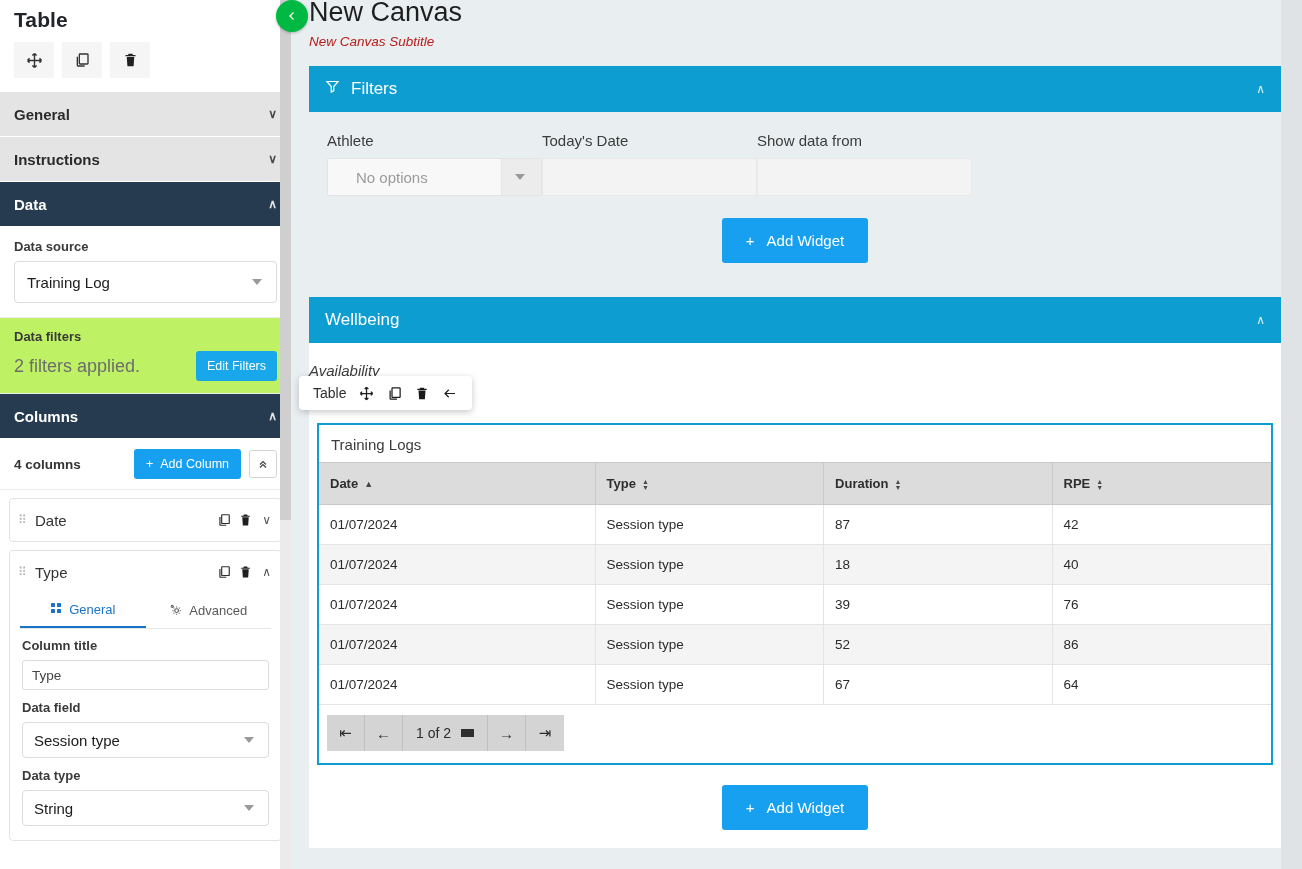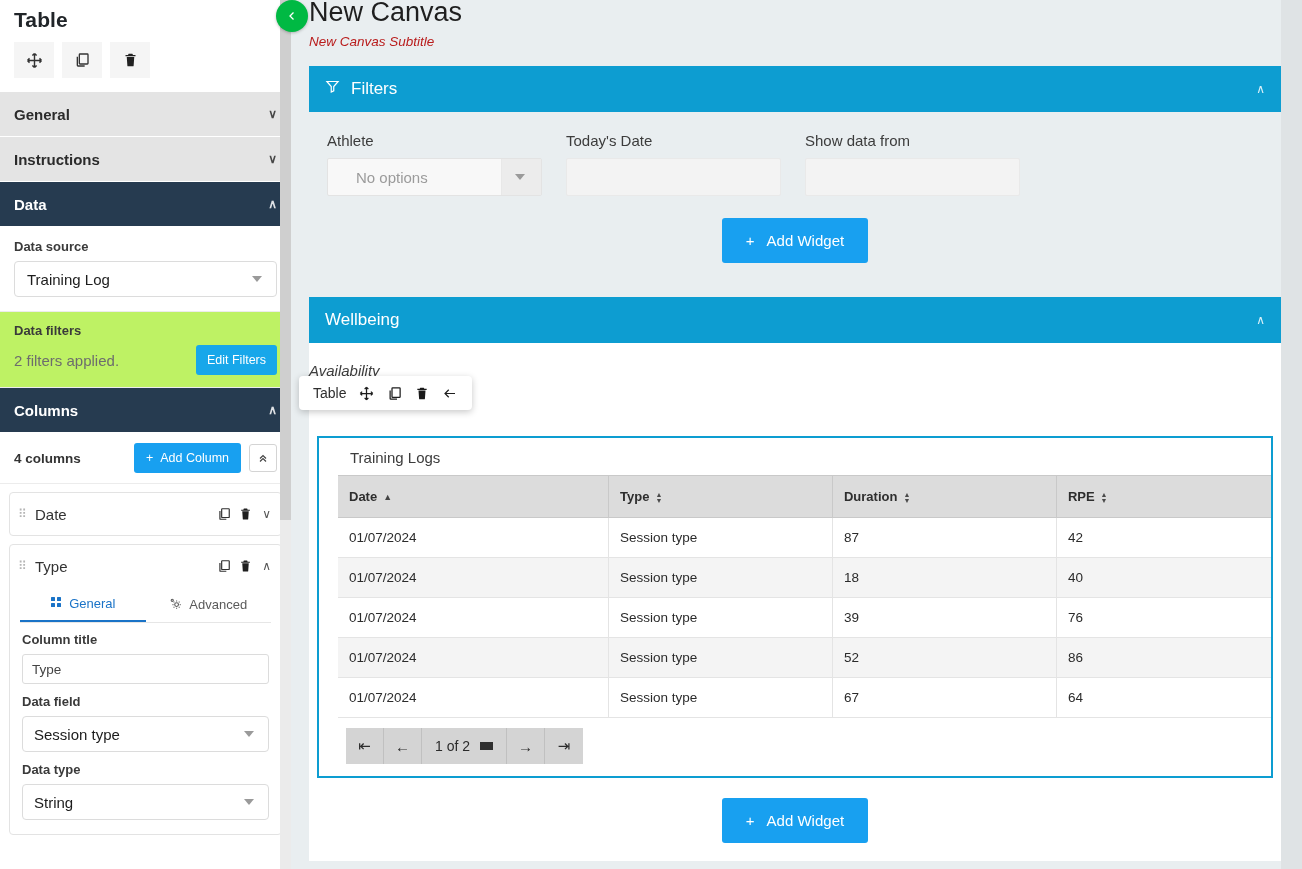--- a/index.html
+++ b/index.html
@@ -34,30 +34,30 @@
     padding: 0 14px; font-size: 15px; font-weight: bold;
     border-bottom: 1px solid #ffffff; cursor: pointer;
   }
   .sec-head.light { background: #e4e4e4; color: #2b2b2b; }
   .sec-head.dark  { background: #263b50; color: #ffffff; }
   .chev { font-size: 12px; line-height: 1; opacity: .85; }
 
   .sb-block { padding: 12px 14px 14px 14px; border-bottom: 1px solid #ececec; background:#fff; }
   .fld-label { font-size: 13px; font-weight: bold; color: #3a3a3a; margin-bottom: 7px; }
   .select-box {
-    height: 36px; border: 1px solid #dcdcdc; border-radius: 4px; background: #fff;
+    height: 42px; border: 1px solid #dcdcdc; border-radius: 4px; background: #fff;
     display: flex; align-items: center; justify-content: space-between;
     padding: 0 10px 0 12px; font-size: 15px; color: #1c1c1c; cursor: pointer;
   }
   .caret { width:0;height:0;border-left:5px solid transparent;border-right:5px solid transparent;
            border-top:6px solid #9a9a9a; margin-right:4px; }
 
   .filters-block { padding: 11px 14px 12px 14px; border-bottom: 1px solid #ececec; background:#bef264; }
   .filters-row { display:flex; align-items:center; justify-content:space-between; margin-top:6px; }
-  .filters-count { font-size: 15px; color: #6d6d6d; }
+  .filters-count { font-size: 18px; color: #6d6d6d; }
   .btn-blue {
     background: #17a7ea; color:#fff; border:none; border-radius:3px;
     font-size: 12.5px; padding: 8px 11px; cursor:pointer; font-family: inherit;
   }
 
   .cols-bar {
     display:flex; align-items:center; justify-content:space-between;
     padding: 10px 14px; background:#fff; border-bottom:1px solid #ececec;
   }
   .cols-count { font-size:13.5px; font-weight:bold; color:#333; }
@@ -119,21 +119,21 @@
   .canvas-sub { font-size:13.5px; color:#b91c1c; margin-top: 6px; font-style: italic; }
 
   .panel { margin-top: 17px; }
   .panel-head {
     background:#0d9dd1; height:46px; display:flex; align-items:center;
     padding: 0 16px; color:#fff; justify-content:space-between;
   }
   .panel-head .left { display:flex; align-items:center; gap:11px; font-size:17px; }
   .panel-body { background:#e9eef0; padding: 20px 18px 17px 18px; }
 
-  .filter-fields { display:flex; gap:24px; }
+  .filter-fields { display:flex; }
   .ff { }
   .ff-label { font-size:15px; color:#3c3c3c; margin-bottom:9px; }
   .ff-select {
     width:215px; height:38px; border:1px solid #e3e3e3; background:#f8f8f8;
     display:flex; align-items:center; border-radius:2px;
   }
   .ff-select .ph { flex:1; padding-left:28px; font-size:15px; color:#9b9b9b; }
   .ff-select .dd { width:40px; height:100%; border-left:1px solid #e8e8e8; background:#ececec;
                    display:flex;align-items:center;justify-content:center; }
   .ff-input { width:215px; height:38px; border:1px solid #e9e9e9; background:#f3f3f3; border-radius:2px; }
@@ -144,21 +144,21 @@
     font-size:15px; padding: 14px 24px; cursor:pointer; display:flex; align-items:center; gap:12px;
     font-family: inherit;
   }
 
   .widget-area { background:#ffffff; }
   .widget-titles { text-align:left; padding: 19px 0 6px 0; position:relative;font-style:italic; }
   .wt-small { font-size:15px; color:#3e3e3e; }
   .wt-big { font-size:21px; color:#232323; margin-top:8px; }
 
   .table-widget {
-    border: 2px solid #0d9dd1; background:#fff; margin: 19px 8px 0 8px; padding-left: 19px;
+    border: 2px solid #0d9dd1; background:#fff; margin: 6px 8px 0 8px;
   }
   .tw-title { font-size:15px; color:#3c3c3c; padding: 11px 12px 9px 12px; }
   table.tlog { width:100%; border-collapse: collapse; font-size:13.5px; }
   table.tlog th {
     background:#dcdcdc; text-align:left; font-size:13px; font-weight:bold; color:#2e2e2e;
     padding: 13px 11px; border-right:1px solid #c9c9c9; border-top:1px solid #c9c9c9;
     border-bottom:1px solid #c9c9c9;
   }
   table.tlog th:last-child { border-right:none; }
   table.tlog td {

